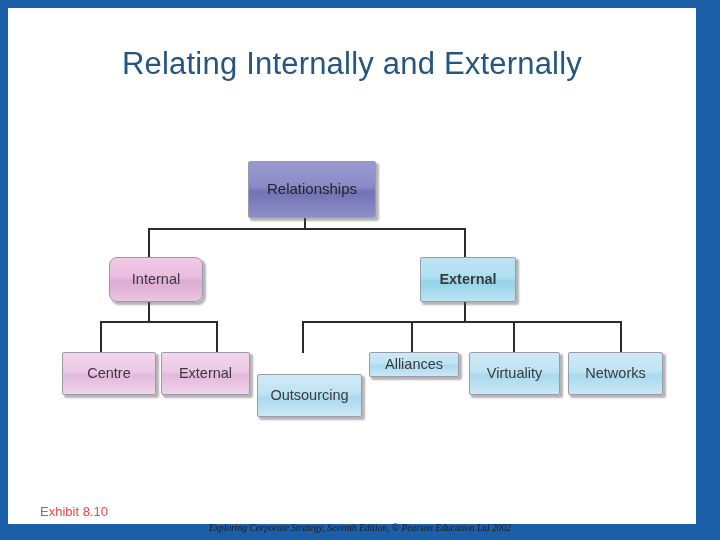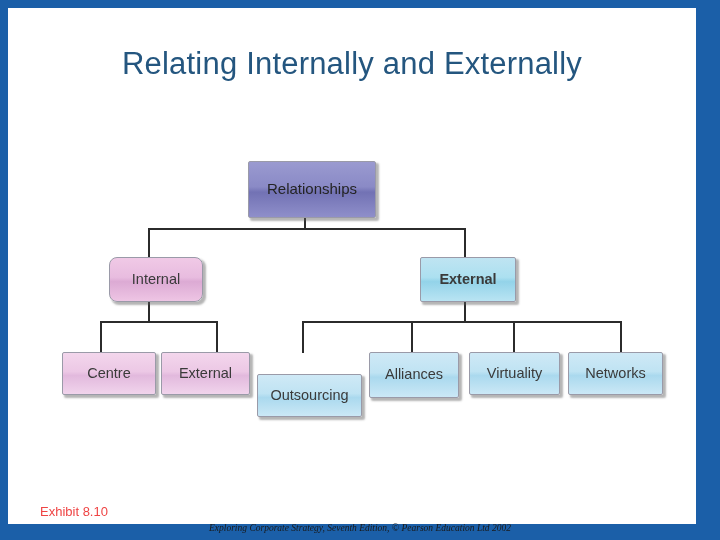--- a/index.html
+++ b/index.html
@@ -144,21 +144,21 @@
     <div class="box pink-leaf" style="left:54px; top:224px; width:94px; height:43px;">
       <span>Centre</span>
     </div>
     <div class="box pink-leaf" style="left:153px; top:224px; width:89px; height:43px;">
       <span>External</span>
     </div>
 
     <div class="box blue-leaf" style="left:249px; top:224px; width:105px; height:43px;margin-top:22px;">
       <span>Outsourcing</span>
     </div>
-    <div class="box blue-leaf" style="left:361px; top:224px; width:90px; height:46px;">
+    <div class="box blue-leaf" style="left:361px; top:224px; width:90px; height:25px;">
       <span>Alliances</span>
     </div>
     <div class="box blue-leaf" style="left:461px; top:224px; width:91px; height:43px;">
       <span>Virtuality</span>
     </div>
     <div class="box blue-leaf" style="left:560px; top:224px; width:95px; height:43px;">
       <span>Networks</span>
     </div>
 
   </div>

